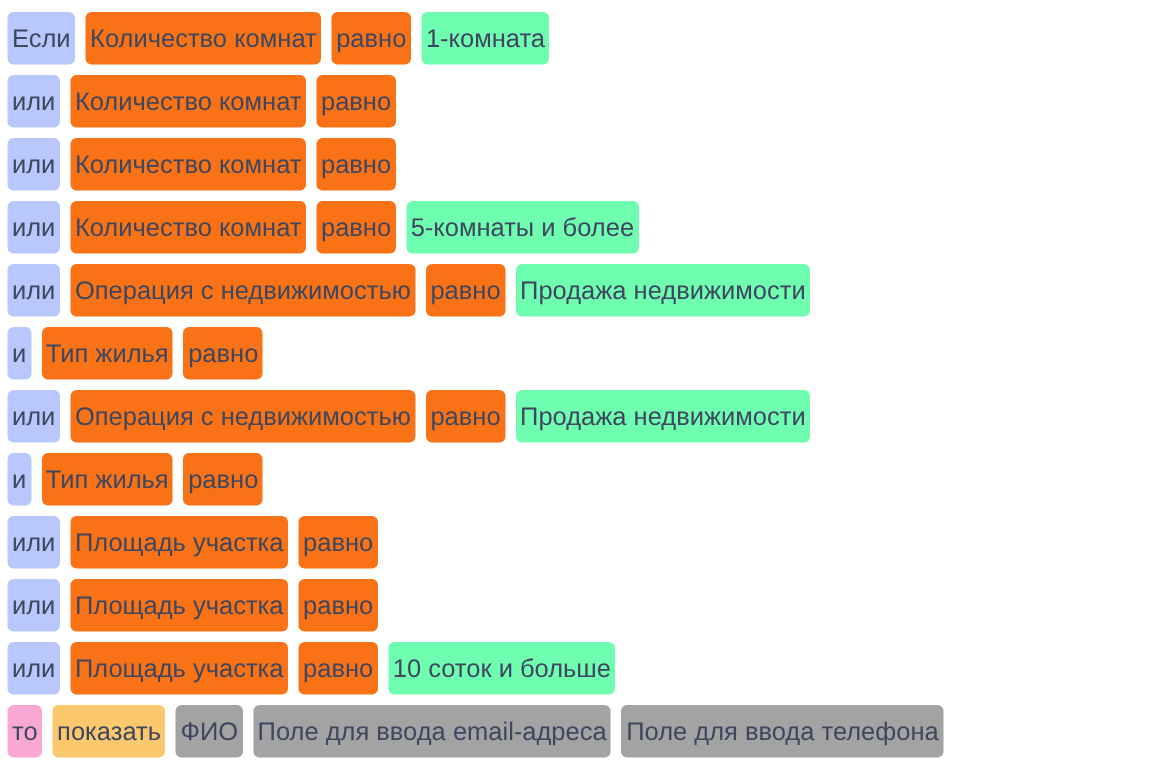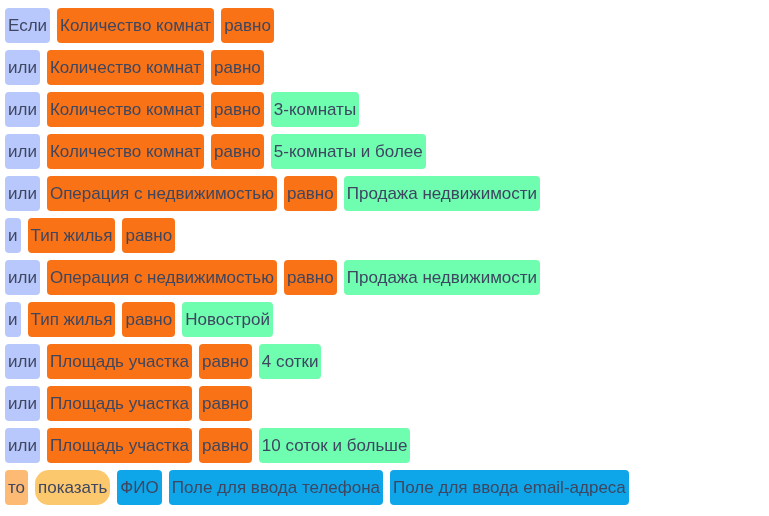--- a/index.html
+++ b/index.html
@@ -7,46 +7,46 @@
          font-family:"Liberation Sans", sans-serif; }
   .rules { position:absolute; left:5px; top:8px; }
   .row { display:flex; gap:7px; height:35px; margin-bottom:7px; }
   .chip { height:35px; line-height:35px; padding:0 3px; border-radius:4px;
           font-size:17px; color:#3e4660; white-space:nowrap; box-sizing:border-box;
           cursor:pointer; text-align:center; }
   .c-conn { background:#b8c8fd; }
   .c-field { background:#f97316; }
   .c-op { background:#f97316; }
   .c-val { background:#6ffdb0; }
-  .c-then { background:#fdba74; }
-  .c-action { background:#fcc86e;border-radius:14px; }
-  .c-target { background:#0ea5e9; }
+  .c-then { background:#f9a8d4; }
+  .c-action { background:#fcc86e; }
+  .c-target { background:#a3a3a3; }
 </style>
 </head>
 <body>
 
 <div class="rules">
 
   <div class="row">
     <div class="chip c-conn">Если</div>
     <div class="chip c-field">Количество комнат</div>
     <div class="chip c-op">равно</div>
+    <div class="chip c-val">1-комната</div>
   </div>
 
   <div class="row">
     <div class="chip c-conn">или</div>
     <div class="chip c-field">Количество комнат</div>
     <div class="chip c-op">равно</div>
   </div>
 
   <div class="row">
     <div class="chip c-conn">или</div>
     <div class="chip c-field">Количество комнат</div>
     <div class="chip c-op">равно</div>
-    <div class="chip c-val">3-комнаты</div>
   </div>
 
   <div class="row">
     <div class="chip c-conn">или</div>
     <div class="chip c-field">Количество комнат</div>
     <div class="chip c-op">равно</div>
     <div class="chip c-val">5-комнаты и более</div>
   </div>
 
   <div class="row">
@@ -66,44 +66,42 @@
     <div class="chip c-conn">или</div>
     <div class="chip c-field">Операция с недвижимостью</div>
     <div class="chip c-op">равно</div>
     <div class="chip c-val">Продажа недвижимости</div>
   </div>
 
   <div class="row">
     <div class="chip c-conn">и</div>
     <div class="chip c-field">Тип жилья</div>
     <div class="chip c-op">равно</div>
-    <div class="chip c-val">Новострой</div>
   </div>
 
   <div class="row">
     <div class="chip c-conn">или</div>
     <div class="chip c-field">Площадь участка</div>
     <div class="chip c-op">равно</div>
-    <div class="chip c-val">4 сотки</div>
   </div>
 
   <div class="row">
     <div class="chip c-conn">или</div>
     <div class="chip c-field">Площадь участка</div>
     <div class="chip c-op">равно</div>
   </div>
 
   <div class="row">
     <div class="chip c-conn">или</div>
     <div class="chip c-field">Площадь участка</div>
     <div class="chip c-op">равно</div>
     <div class="chip c-val">10 соток и больше</div>
   </div>
 
   <div class="row">
     <div class="chip c-then">то</div>
     <div class="chip c-action">показать</div>
     <div class="chip c-target">ФИО</div>
+    <div class="chip c-target">Поле для ввода email-адреса</div>
     <div class="chip c-target">Поле для ввода телефона</div>
-    <div class="chip c-target">Поле для ввода email-адреса</div>
   </div>
 
 </div>
 
 </body></html>

